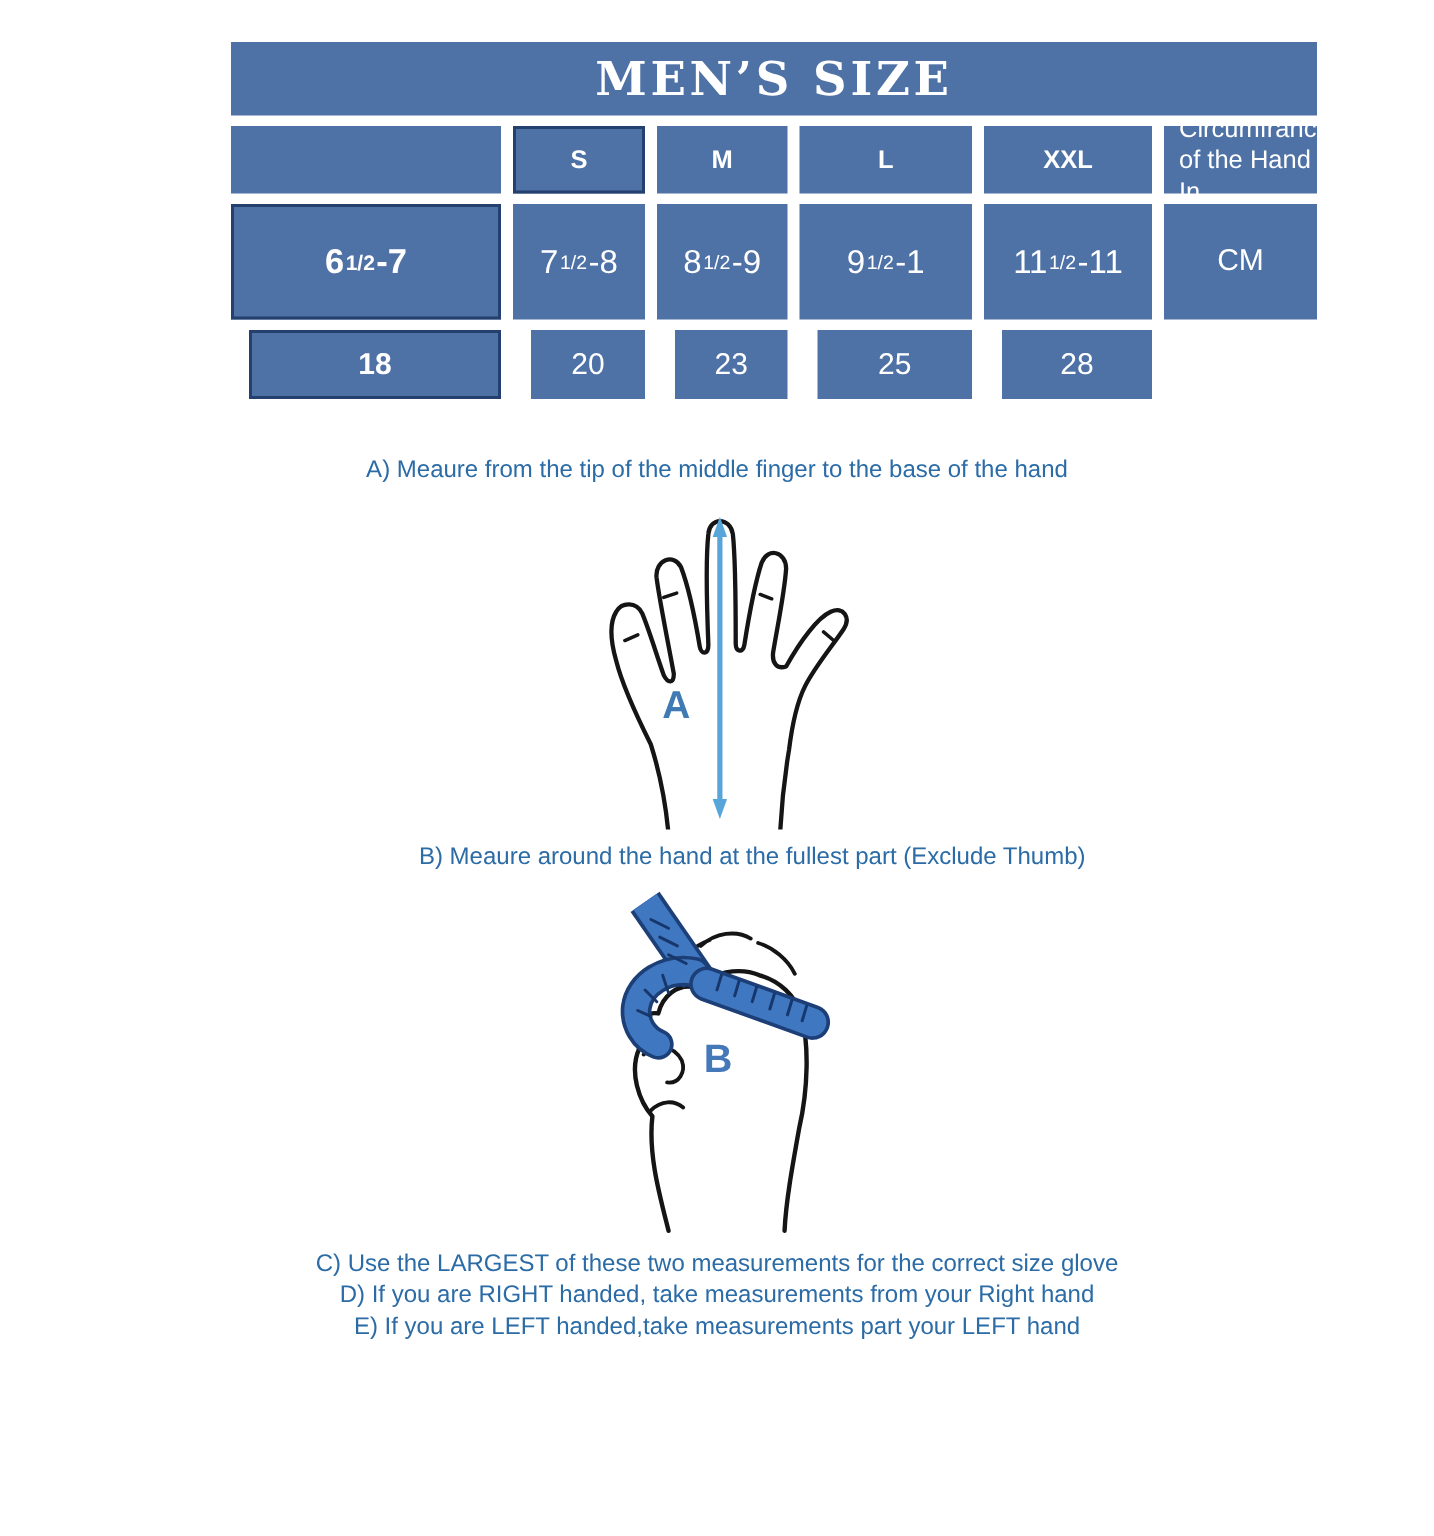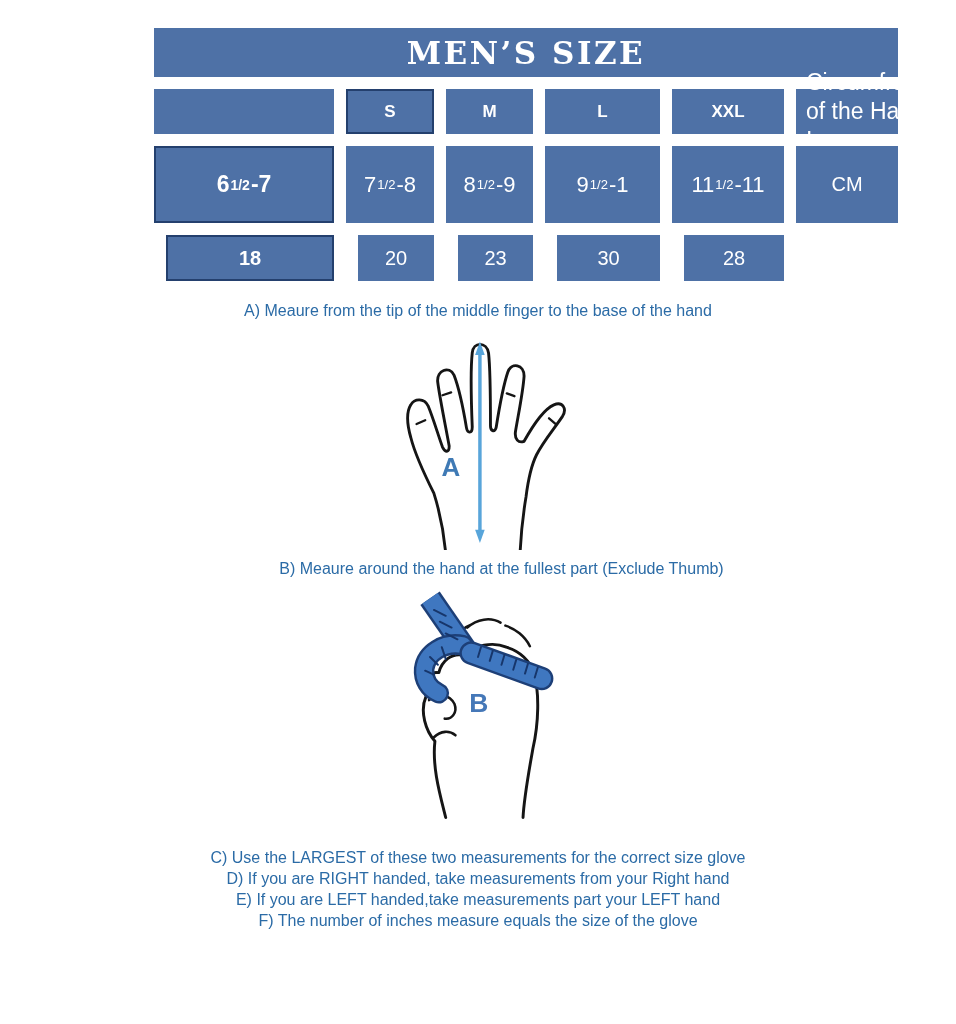--- a/index.html
+++ b/index.html
@@ -15,21 +15,20 @@
 
   
   .size-table {
     margin-left:154px;
     width:724px;
     display:grid;
     grid-template-columns:180px 88px 87px 115px 112px 102px;
     grid-template-rows:49px 45px 77px 46px;
     column-gap:8px;
     row-gap:7px;
-    gap:12px;
   }
   .cell {
     background:#4e71a6;
     color:#ffffff;
     display:flex;
     align-items:center;
     justify-content:center;
     box-sizing:border-box;
   }
   .cell.title {
@@ -37,43 +36,43 @@
     font-family:"DejaVu Serif", serif;
     font-weight:bold;
     font-size:31px;
     letter-spacing:2.5px;
   }
   .cell.head { font-weight:bold; font-size:17px; }
   .cell.rowlabel {
     justify-content:flex-start;
     text-align:left;
     padding-left:10px;
-    font-size:23px;
+    font-size:17px;
     line-height:1.25;
   }
   .cell.cmlabel { font-size:20px;text-align:right; }
   .cell.val { font-size:22px; }
   .cell.cmval { font-size:20px;margin-left:12px; }
   .cell .frac { font-size:13px; padding:0 1px; }
   .cell.hl {
     border:2px solid #24406e;
     font-weight:bold;
   }
   .cell.val.hl { font-size:23px; }
   .cell.val.hl .frac { font-size:14px; }
 
   
   .instr {
     text-align:center;
     color:#2b6ba6;
     font-size:16px;
   }
-  .line-a { margin-top:21px; }
+  .line-a { margin-top:39px; }
   .line-b { margin-top:10px;margin-left:47px; }
-  .notes  { margin-top:27px; line-height:21px; }
+  .notes  { margin-top:9px; line-height:21px; }
 
   
   .figure { display:flex; justify-content:center; }
   .hand-figure { margin-top:4px; }
   .fist-figure { margin-top:6px; }
 </style>
 </head>
 <body>
 
 <div class="page">
@@ -111,21 +110,21 @@
     <div class="cell val">
       <span>11</span>
         <span class="frac">1/2</span>
         <span>-11</span>
     </div>
 
     <div class="cell cmlabel">CM</div>
     <div class="cell cmval hl">18</div>
     <div class="cell cmval">20</div>
     <div class="cell cmval">23</div>
-    <div class="cell cmval">30</div>
+    <div class="cell cmval">25</div>
     <div class="cell cmval">28</div>
   </div>
 
   <div class="instr line-a">A) Meaure from the tip of the middle finger to the base of the hand</div>
 
   <div class="figure hand-figure">
     <svg width="192" height="226" viewBox="0 0 200 235">
 
       <path d="M66,235 C64,215 60,195 54,176 C44,156 34,134 30,118 C26,104 25,92 30,84 C34,77 44,77 48,85 C53,97 58,114 63,128 C66,134 70,134 70,127 C66,105 60,76 58,60 C57,48 70,43 75,53 C80,66 85,90 88,108 C89,114 94,114 94,107 C93,82 92,48 94,30 C95,18 109,18 111,30 C113,48 113,82 113,106 C113,112 118,113 119,107 C122,88 127,62 131,50 C135,39 148,42 148,54 C147,70 142,94 139,112 C138,120 142,124 148,122 C158,104 170,88 179,84 C188,80 193,88 188,96 C180,108 168,122 161,136 C155,148 152,164 150,180 C147,198 145,216 144,235" fill="#ffffff" stroke="#151515" stroke-width="3" stroke-linejoin="round" stroke-linecap="round"></path>
 
@@ -160,16 +159,15 @@
 
       <path d="M50,26 L62,32 M56,38 L68,44 M62,50 L74,56 M58,64 L62,76 M46,74 L54,82 M41,88 L50,92 M98,64 L95,74 M110,68 L107,78 M122,72 L119,82 M134,77 L131,87 M146,81 L143,91 M156,85 L153,95" fill="none" stroke="#17366b" stroke-width="2" stroke-linecap="round"></path>
       <text x="86" y="130" font-size="27" font-weight="bold" fill="#4578b8" font-family="Liberation Sans, sans-serif">B</text>
     </svg>
   </div>
 
   <div class="instr notes">
     <div>C) Use the LARGEST of these two measurements for the correct size glove</div>
     <div>D) If you are RIGHT handed, take measurements from your Right hand</div>
     <div>E) If you are LEFT handed,take measurements part your LEFT hand</div>
-    <div>F) The number of inches measure equals the size of the glove</div>
   </div>
 
 </div>
 
 </body></html>

